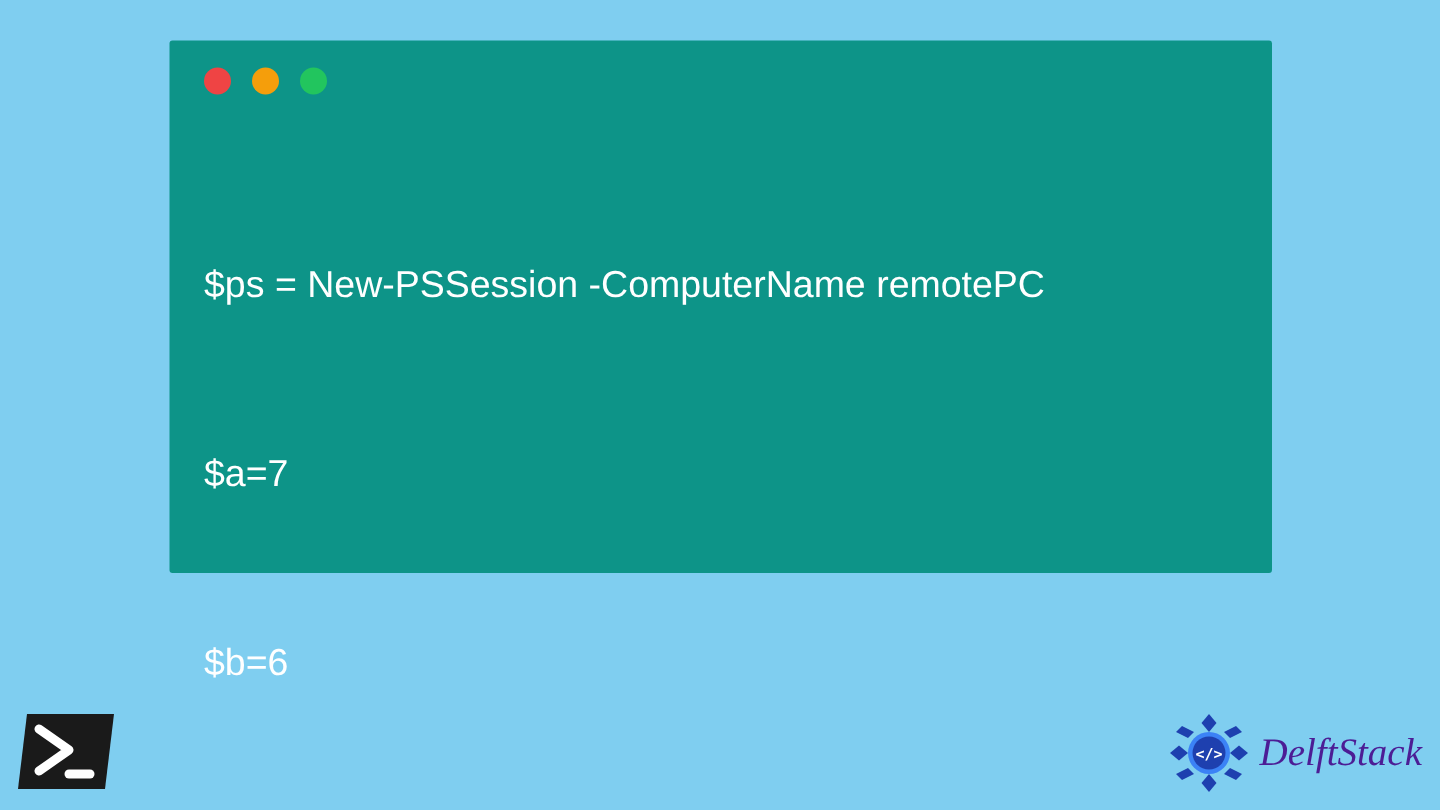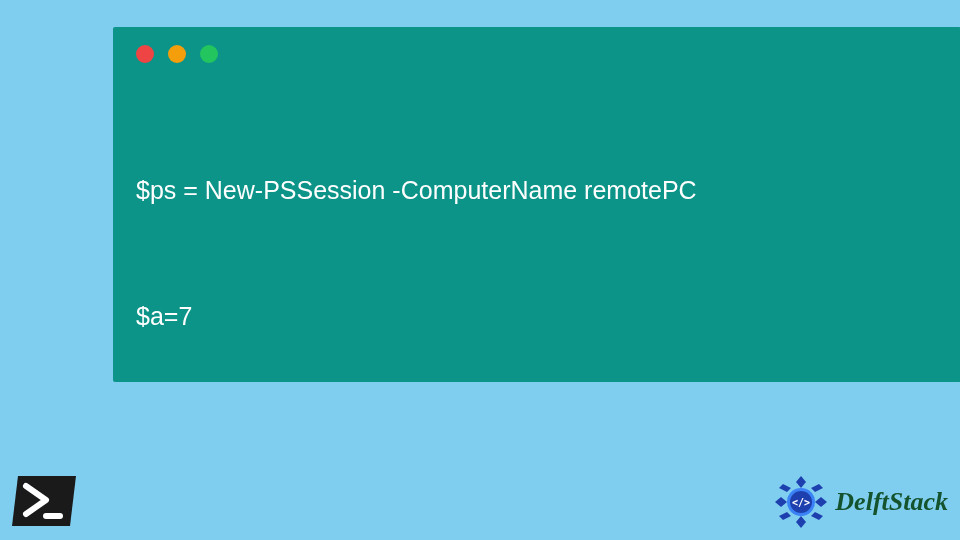--- a/index.html
+++ b/index.html
@@ -12,21 +12,21 @@
       height: 540px;
       background: #7fcef0;
       position: relative;
       font-family: Arial, Helvetica, sans-serif;
       overflow: hidden;
     }
     .code-window {
       position: absolute;
       left: 113px;
       top: 27px;
-      width: 848px;
+      width: 735px;
       height: 355px;
       background: #0d9488;
       border-radius: 2px;
     }
     .traffic-lights {
       position: absolute;
       top: 18px;
       left: 23px;
       display: flex;
       gap: 14px;
@@ -64,41 +64,42 @@
       position: absolute;
       right: 12px;
       bottom: 8px;
       display: flex;
       align-items: center;
       gap: 4px;
     }
     .brand-text {
       font-family: Georgia, 'Times New Roman', serif;
       font-size: 26px;
-      color: #14532d;
+      color: #4c1d95;
       font-style: italic;
-      font-weight: 700;
+      font-weight: 400;
     }
     .brand-logo {
       width: 60px;
       height: 60px;
     }
   </style>
 </head>
 <body>
 
 <div class="code-window">
   <div class="traffic-lights">
     <div class="dot dot-red"></div>
     <div class="dot dot-yellow"></div>
     <div class="dot dot-green"></div>
   </div>
   <div class="code-content">
     <span class="code-line">$ps = New-PSSession -ComputerName remotePC</span>
     <span class="code-line">$a=7</span>
+    <span class="code-line">$b=6</span>
     
     
     
     
   </div>
 </div>
 
 <div class="ps-icon">
   <svg viewBox="0 0 70 58" width="70" height="58">
     <path d="M 8 4 L 66 4 L 60 54 L 2 54 Z" fill="#1a1a1a"></path>

